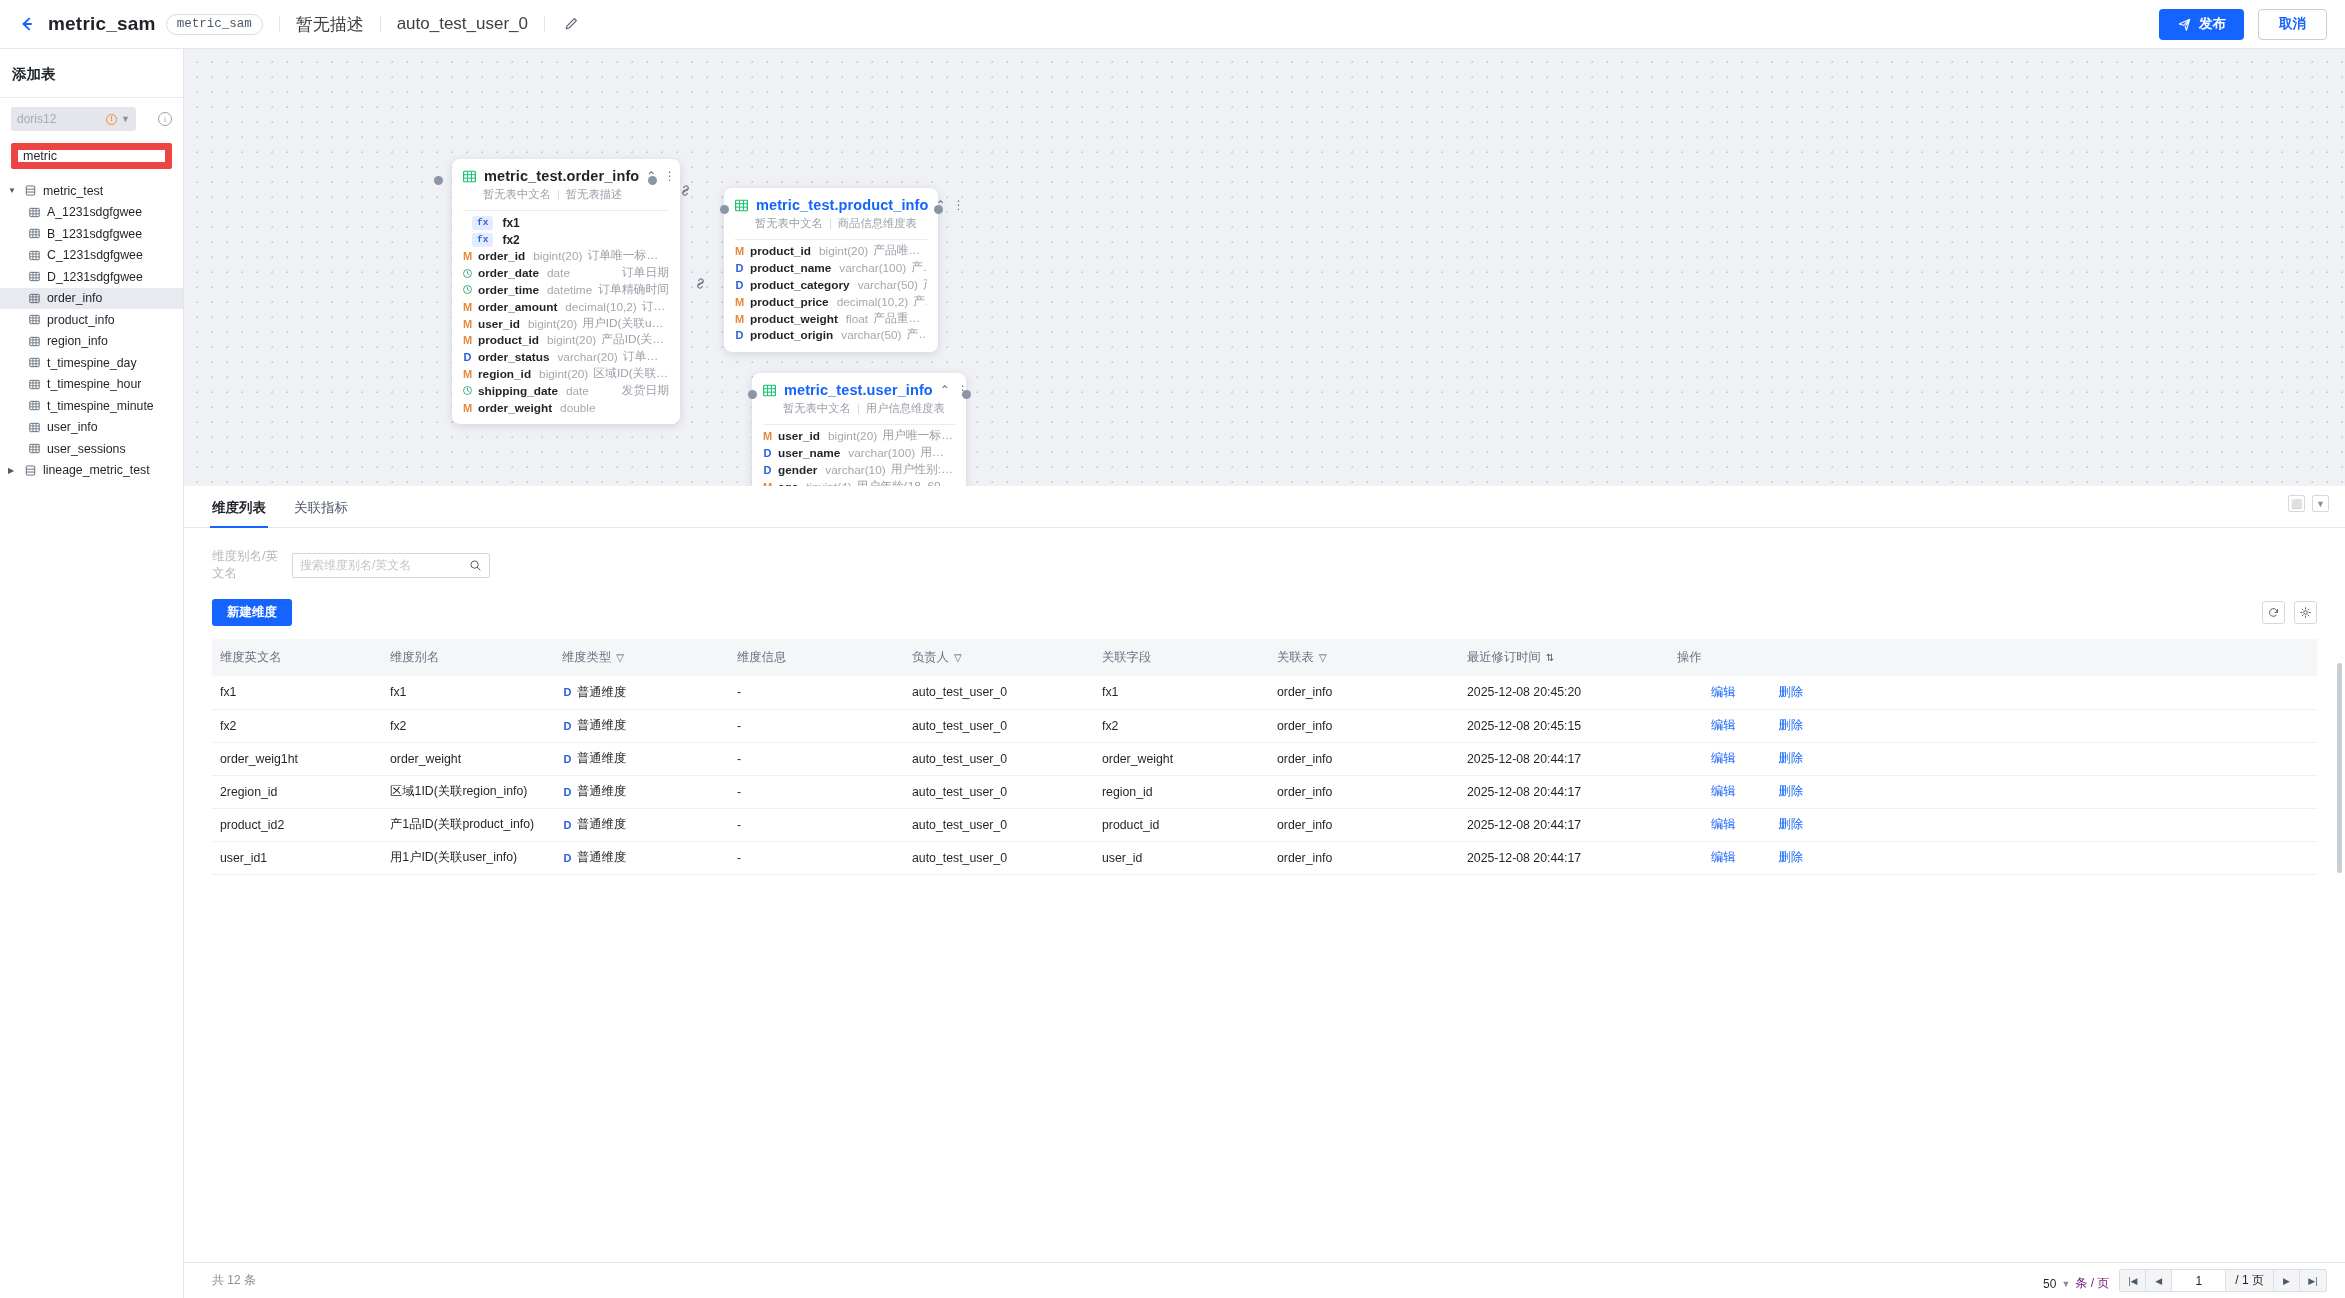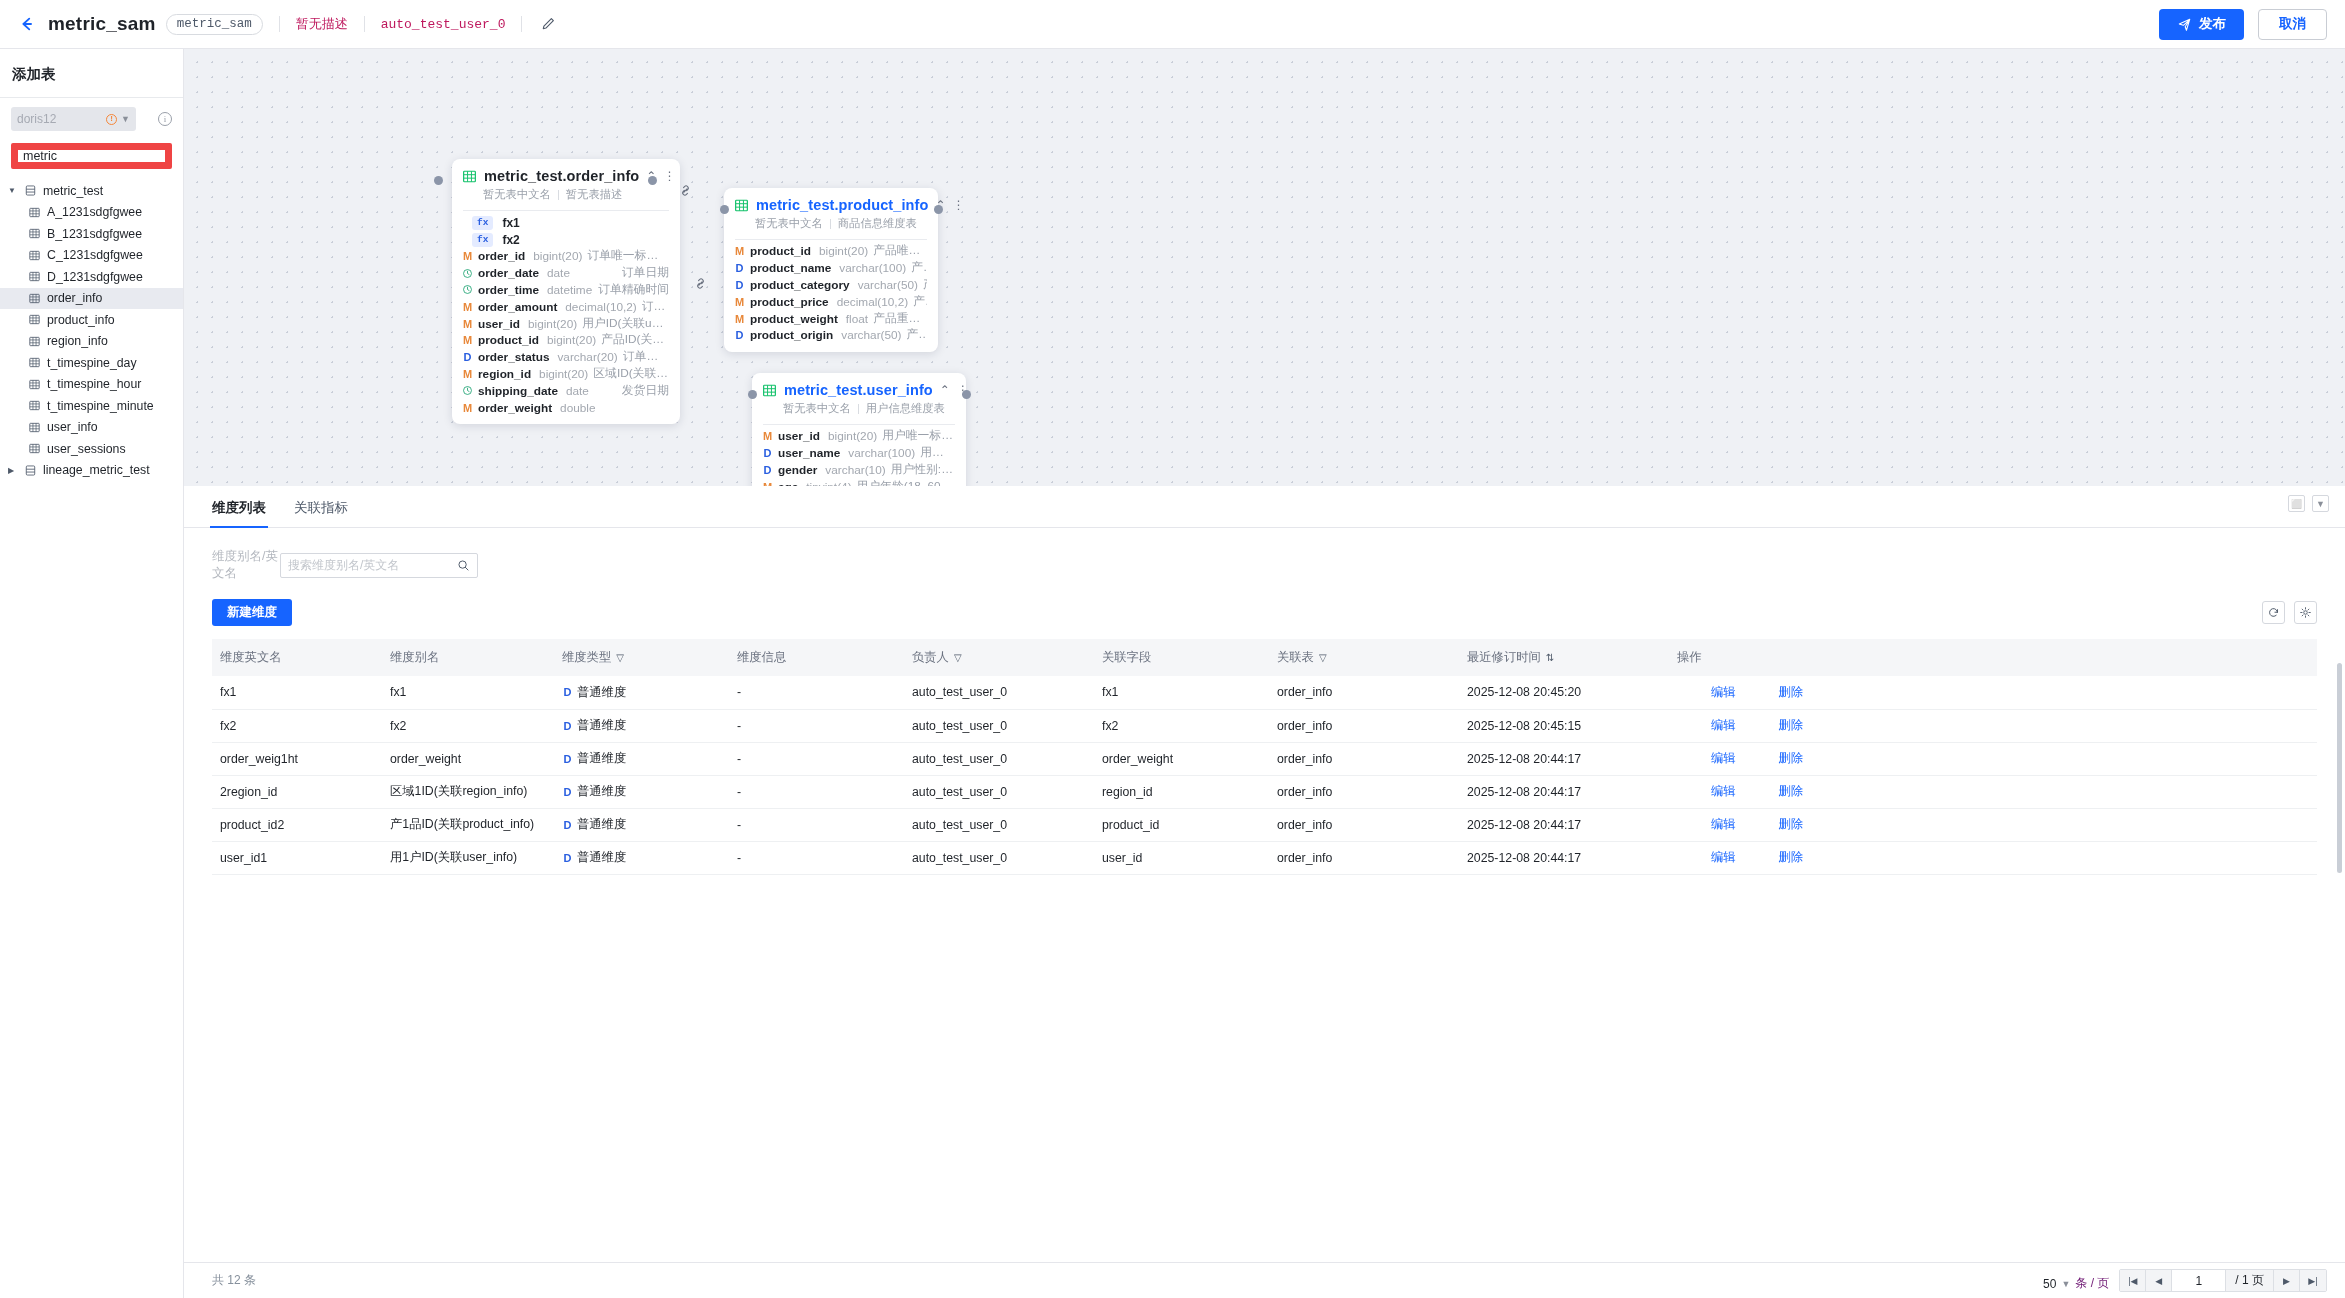--- a/index.html
+++ b/index.html
@@ -20,21 +20,21 @@
     background: #fff;
   }
   .back-arrow { width: 26px; height: 26px; display:flex; align-items:center; justify-content:center; cursor:pointer; }
   .page-title { font-size: 19px; font-weight: 700; margin-left: 8px; letter-spacing: .2px; }
   .code-chip {
     margin-left: 10px; border: 1px solid #d8dbe0; border-radius: 11px;
     font-family: "Liberation Mono", monospace; font-size: 12.5px; color: #4e5969;
     padding: 2px 10px 3px;
   }
   .vdiv { width: 1px; height: 16px; background: #e0e2e7; margin: 0 16px; }
-  .meta-text { font-size: 13px; color: #be185d; font-family: Liberation Mono, monospace; }
+  .meta-text { font-size: 17px; color: #404040; }
   .pencil { margin-left: 2px; cursor: pointer; display:flex; align-items:center; }
   .topbar-spacer { flex: 1; }
   .btn-primary {
     background: #1664ff; color: #fff; border: none; border-radius: 4px;
     height: 31px; padding: 0 18px; font-size: 13.5px; font-weight: 700;
     display: flex; align-items: center; gap: 7px; cursor: pointer;
     font-family: "Liberation Sans", sans-serif;
   }
   .btn-outline {
     background: #fff; color: #1664ff; border: 1px solid #c9cdd4; border-radius: 4px;
@@ -129,21 +129,21 @@
 
   
   .panel { flex: 1; display: flex; flex-direction: column; min-height: 0; background: #fff; position: relative; }
   .tabs { display: flex; align-items: flex-end; gap: 28px; padding: 0 28px; height: 42px; border-bottom: 1px solid #e5e6eb; }
   .tab { font-size: 13.5px; color: #4e5969; padding-bottom: 10px; cursor: pointer; position: relative; }
   .tab.active { color: #1f2329; font-weight: 700; }
   .tab.active:after { content: ""; position: absolute; left: -2px; right: -2px; bottom: -1px; height: 2px; background: #1664ff; }
   .panel-ctrls { position: absolute; right: 16px; top: 9px; display: flex; gap: 7px; }
   .ctrl-box { width: 17px; height: 17px; border: 1px solid #d5d8de; border-radius: 2px; display: flex; align-items: center; justify-content: center; cursor: pointer; color: #8a8f99; font-size: 9px; }
 
-  .filter-row { display: flex; align-items: center; padding: 20px 28px 0; gap: 0; }
+  .filter-row { display: flex; align-items: center; padding: 20px 28px 0; gap: 12px; }
   .flt-label { font-size: 12.5px; color: #b4b8bf; width: 68px; }
   .flt-input { width: 198px; height: 25px; border: 1px solid #d5d8de; border-radius: 2px; display: flex; align-items: center; padding: 0 7px; gap: 6px; }
   .flt-input input { flex: 1; border: none; outline: none; font-size: 12px; color: #1f2329; font-family: "Liberation Sans", sans-serif; }
   .flt-input input::placeholder { color: #c2c6cc; }
 
   .action-row { display: flex; align-items: center; padding: 17px 28px 0; }
   .new-dim { background: #1664ff; color: #fff; border: none; border-radius: 3px; height: 27px; padding: 0 15px; font-size: 12.5px; font-weight: 700; cursor: pointer; font-family: "Liberation Sans", sans-serif; }
   .row-spacer { flex: 1; }
   .round-btn { width: 23px; height: 23px; border: 1px solid #d5d8de; border-radius: 3px; background: #fff; display: flex; align-items: center; justify-content: center; margin-left: 9px; cursor: pointer; color: #4e5969; }
 

